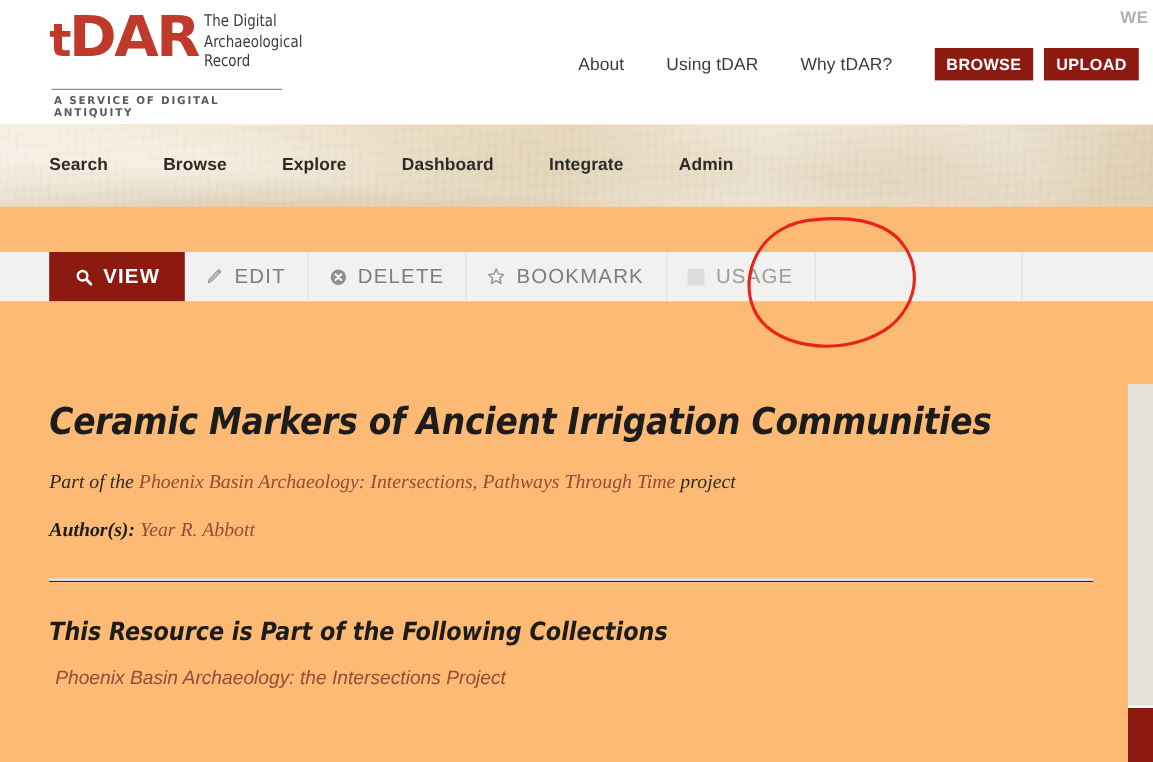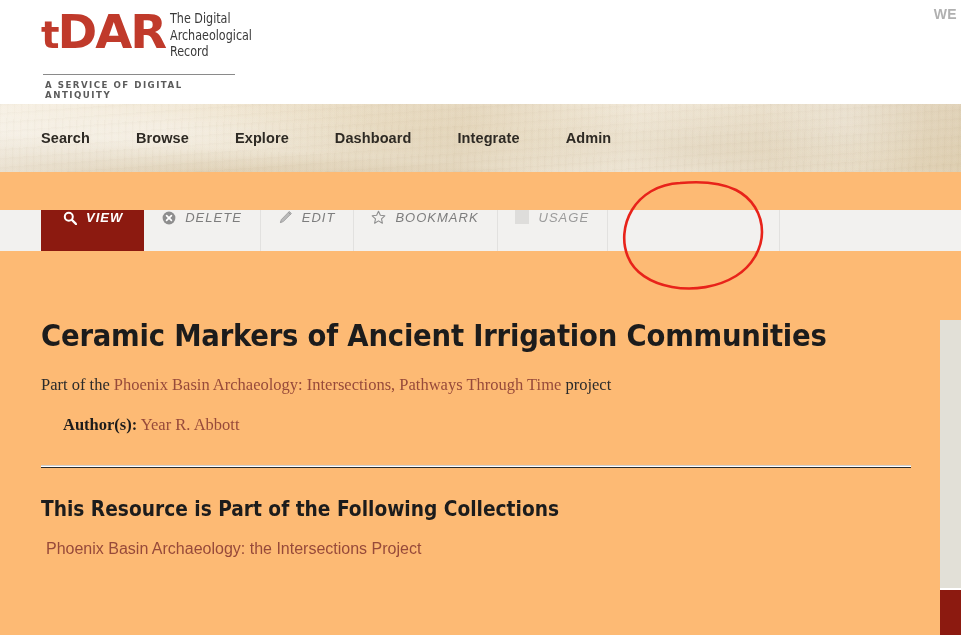--- a/index.html
+++ b/index.html
@@ -180,31 +180,31 @@
   }
   .toolbar-inner {
     position: absolute;
     left: 41px; top: 0;
     height: 41px;
     display: flex;
     align-items: stretch;
   }
   .tb-btn {
     display: flex;
+    align-items: center;
     padding: 0 18px 0 17px;
     height: 41px;
-    font-size: 13px;
+    font-size: 17px;
     letter-spacing: 1.0px;
     color: #7d7d7d;
     text-transform: uppercase;
     text-decoration: none;
     border-right: 1px solid #e2e1df;
     background: transparent;
     white-space: nowrap;
-    font-style: italic;
   }
   .tb-btn.active {
     background: #8c1a10;
     color: #ffffff;
     border-right: none;
     font-weight: 700;
     padding: 0 21px;
   }
   .tb-btn.disabled { color: #9b9b9b; }
   .tb-icon {
@@ -236,22 +236,23 @@
     width: 155px;
     height: 115px;
     pointer-events: none;
     z-index: 30;
   }
 
   
   .content {
     position: absolute;
     left: 41px;
-    top: 251px;
+    top: 268px;
     width: 880px;
+    font-style: italic;
   }
   .res-title {
     margin-top: 66px;
     font-family: "DejaVu Sans Condensed", "Liberation Sans Narrow", "Liberation Sans", sans-serif;
     font-size: 31px;
     line-height: 36px;
     font-weight: 700;
     color: #1c1c1c;
     letter-spacing: -0.2px;
     transform: scaleX(0.985);
@@ -267,21 +268,20 @@
   .meta-line.first { margin-top: 22px; }
   .meta-line a, .link {
     color: #8a4a3c;
     color: #974a3a;
     text-decoration: none;
     margin-top: 16px;
   }
   .meta-label {
     font-weight: 700;
     color: #1c1c1c;
-    margin-left: 22px;
   }
   .meta-val { color: #2b2b2b; }
 
   .divider {
     margin-top: 30px;
     width: 870px;
     height: 3px;
     border-top: 1px solid #cfcfcf;
     border-bottom: 1px solid #2b2b2b;
     background: #ffffff;
@@ -352,20 +352,27 @@
           <div>Archaeological</div>
           <div>Record</div>
         </div>
       </div>
       <div class="logo-rule"></div>
       <div class="logo-sub">A SERVICE OF DIGITAL ANTIQUITY</div>
     </div>
 
     <div class="corner-tag">WE</div>
 
+    <div class="header-nav">
+      <a class="hlink" href="#">About</a>
+      <a class="hlink" href="#">Using tDAR</a>
+      <a class="hlink" href="#">Why tDAR?</a>
+      <a class="hbtn" href="#">BROWSE</a>
+      <a class="hbtn" href="#">UPLOAD</a>
+    </div>
   </div>
 
   <div class="main-nav">
     <div class="main-nav-inner">
       <a href="#">Search</a>
       <a href="#">Browse</a>
       <a href="#">Explore</a>
       <a href="#">Dashboard</a>
       <a href="#">Integrate</a>
       <a href="#">Admin</a>
@@ -376,45 +383,45 @@
     <div class="toolbar-inner">
 
       <a class="tb-btn active" href="#">
         <span class="tb-icon">
           <svg width="14" height="14" viewBox="0 0 14 14">
             <circle cx="5.8" cy="5.8" r="4.0" fill="none" stroke="#ffffff" stroke-width="2"></circle>
             <line x1="9.0" y1="9.0" x2="13" y2="13" stroke="#ffffff" stroke-width="2.4" stroke-linecap="round"></line>
           </svg>
         </span>
         <span>VIEW</span>
-      </a>
-
-      <a class="tb-btn" href="#">
-        <span class="tb-icon">
-          <svg width="14" height="14" viewBox="0 0 14 14">
-            <circle cx="7" cy="7" r="6.4" fill="#8e8e8e"></circle>
-            <path d="M4.6 4.6 L9.4 9.4 M9.4 4.6 L4.6 9.4" stroke="#ffffff" stroke-width="1.7" stroke-linecap="round"></path>
-          </svg>
-        </span>
-        <span>DELETE</span>
       </a>
 
       <a class="tb-btn" href="#">
         <span class="tb-icon">
           <svg width="15" height="15" viewBox="0 0 15 15">
             <path d="M11.3 1.4 L13.4 3.5 L5.3 11.6 L2.4 12.6 L3.3 9.6 Z" fill="#b9b9b9" stroke="#9a9a9a" stroke-width="0.8" stroke-linejoin="round"></path>
             <path d="M10.4 2.3 L12.5 4.4" stroke="#8f8f8f" stroke-width="0.9"></path>
             <path d="M2.4 12.6 L3.4 12.2 L2.8 11.6 Z" fill="#6e6e6e"></path>
           </svg>
         </span>
         <span>EDIT</span>
       </a>
 
       <a class="tb-btn" href="#">
         <span class="tb-icon">
+          <svg width="14" height="14" viewBox="0 0 14 14">
+            <circle cx="7" cy="7" r="6.4" fill="#8e8e8e"></circle>
+            <path d="M4.6 4.6 L9.4 9.4 M9.4 4.6 L4.6 9.4" stroke="#ffffff" stroke-width="1.7" stroke-linecap="round"></path>
+          </svg>
+        </span>
+        <span>DELETE</span>
+      </a>
+
+      <a class="tb-btn" href="#">
+        <span class="tb-icon">
           <svg width="15" height="15" viewBox="0 0 15 15">
             <path d="M7.5 1.2 L9.35 5.3 L13.8 5.8 L10.5 8.8 L11.4 13.2 L7.5 10.9 L3.6 13.2 L4.5 8.8 L1.2 5.8 L5.65 5.3 Z" fill="none" stroke="#8e8e8e" stroke-width="1.1" stroke-linejoin="round"></path>
           </svg>
         </span>
         <span>BOOKMARK</span>
       </a>
 
 
       <a class="tb-btn disabled" href="#">
         <span class="tb-icon placeholder"></span>

